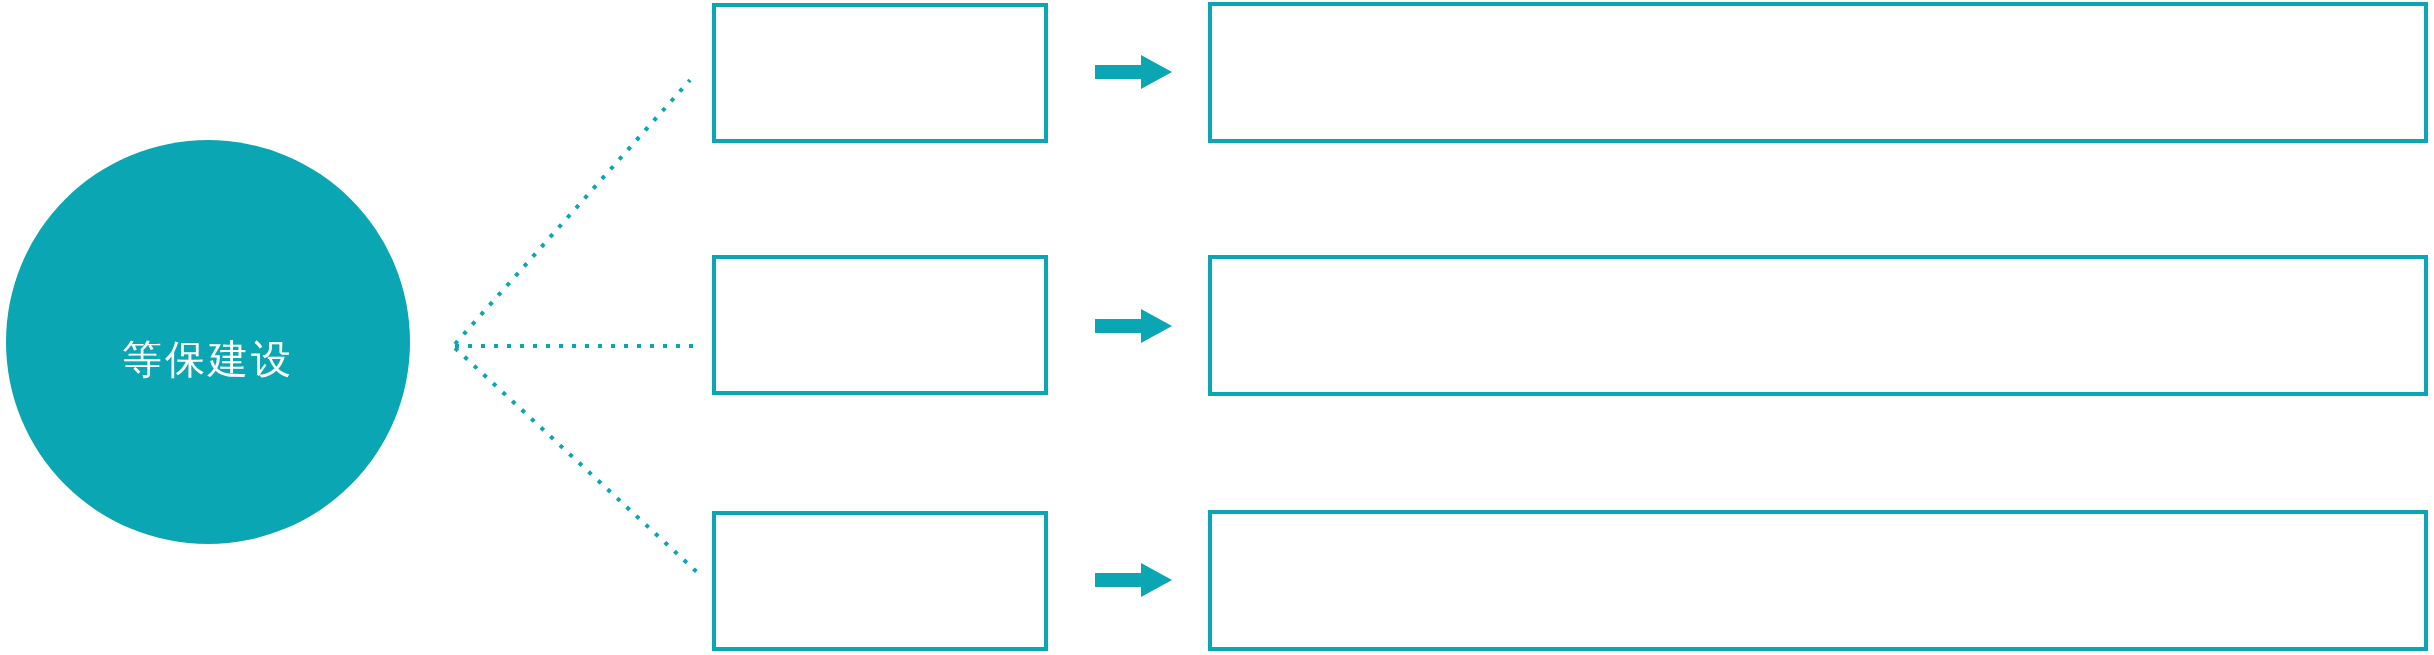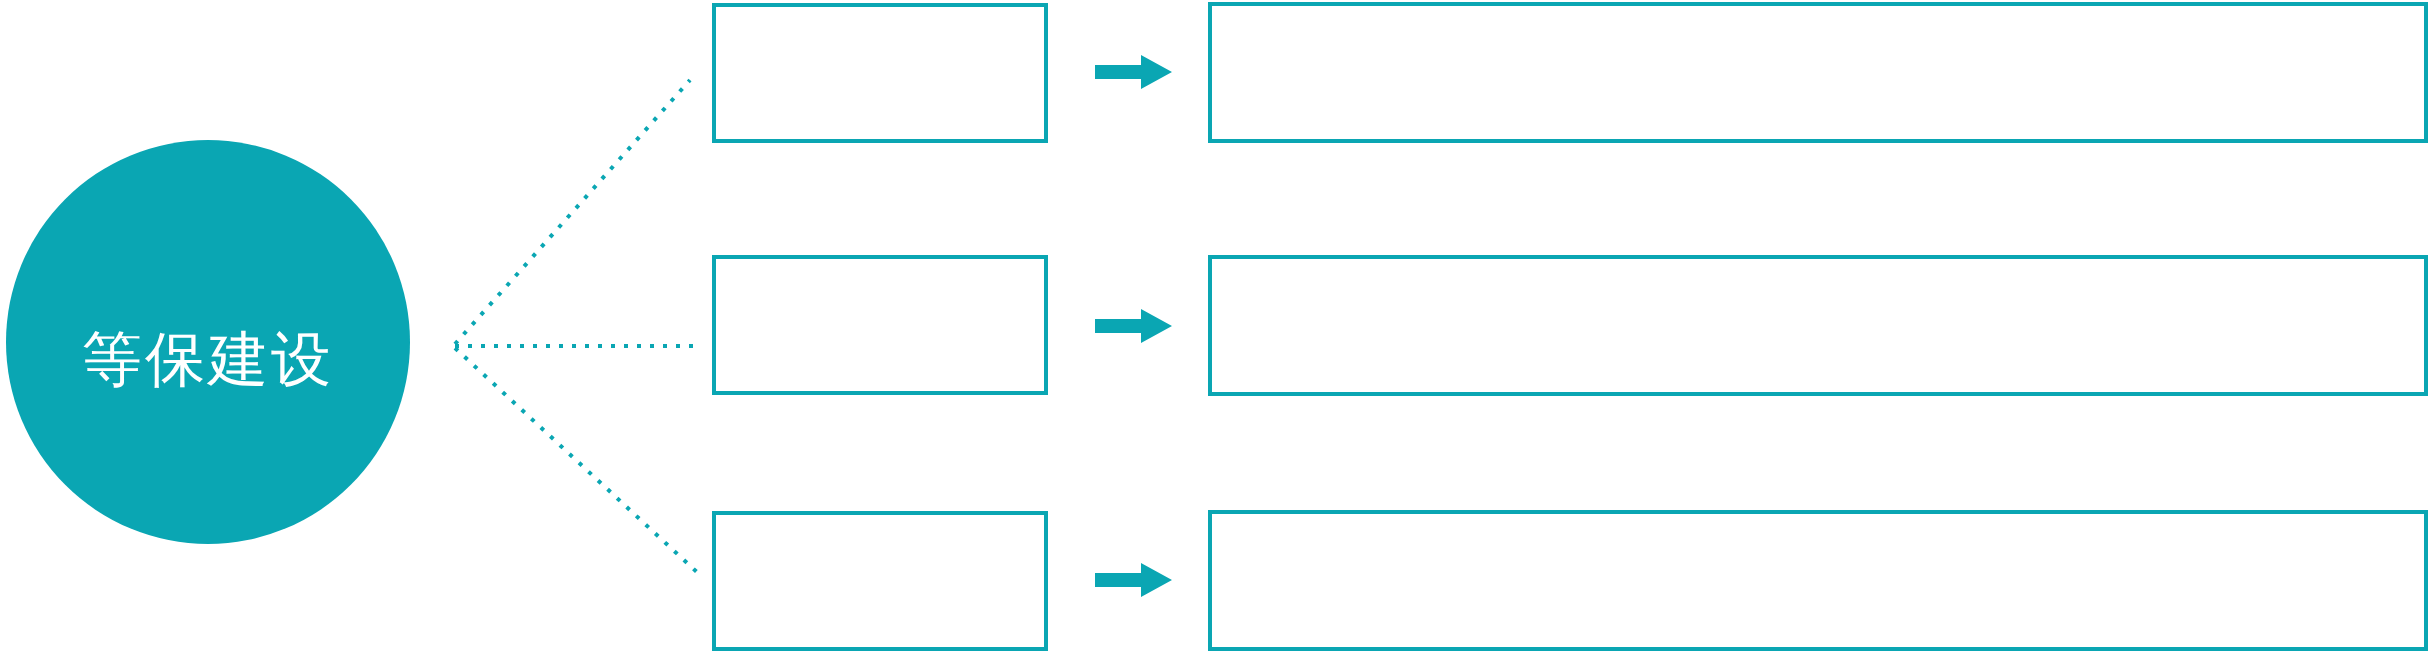--- a/index.html
+++ b/index.html
@@ -26,21 +26,21 @@
     background: var(--teal, #0aa6b3);
     display: flex;
     flex-direction: column;
     align-items: center;
     justify-content: center;
     padding-top: 34px;
     box-sizing: border-box;
   }
   .hub-line {
     color: #ffffff;
-    font-size: 60px;
+    font-size: 40px;
     line-height: 77px;
     letter-spacing: 3px;
     text-align: left;
     white-space: nowrap;
     font-weight: 400;
   }
   
   .connectors {
     position: absolute;
     left: 0;

